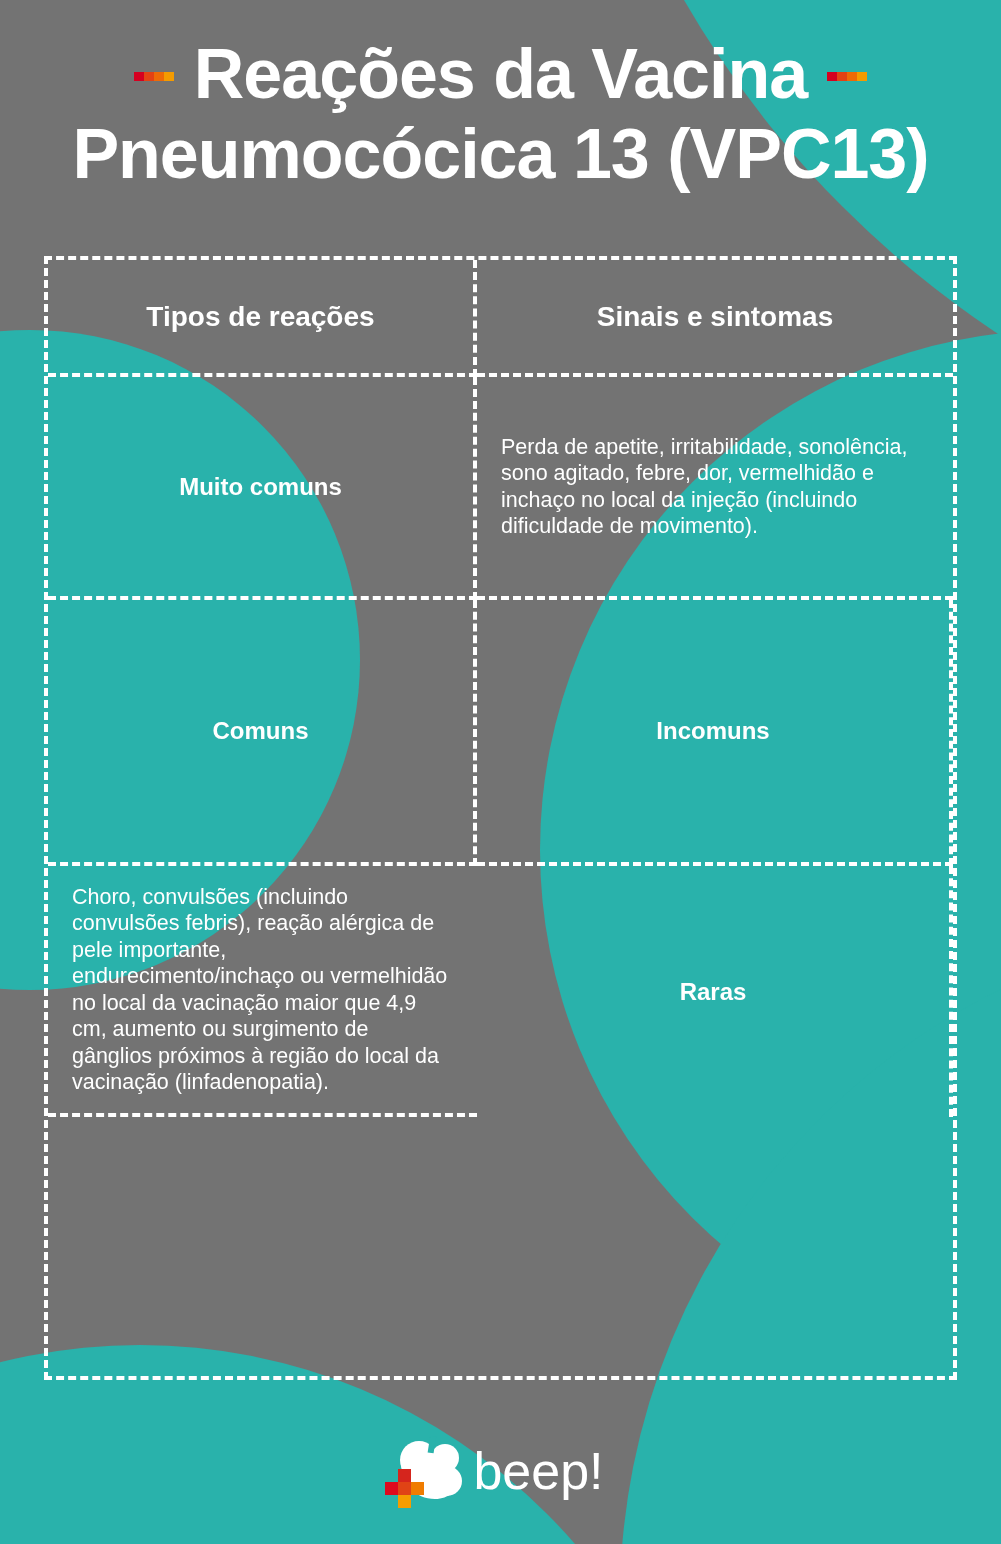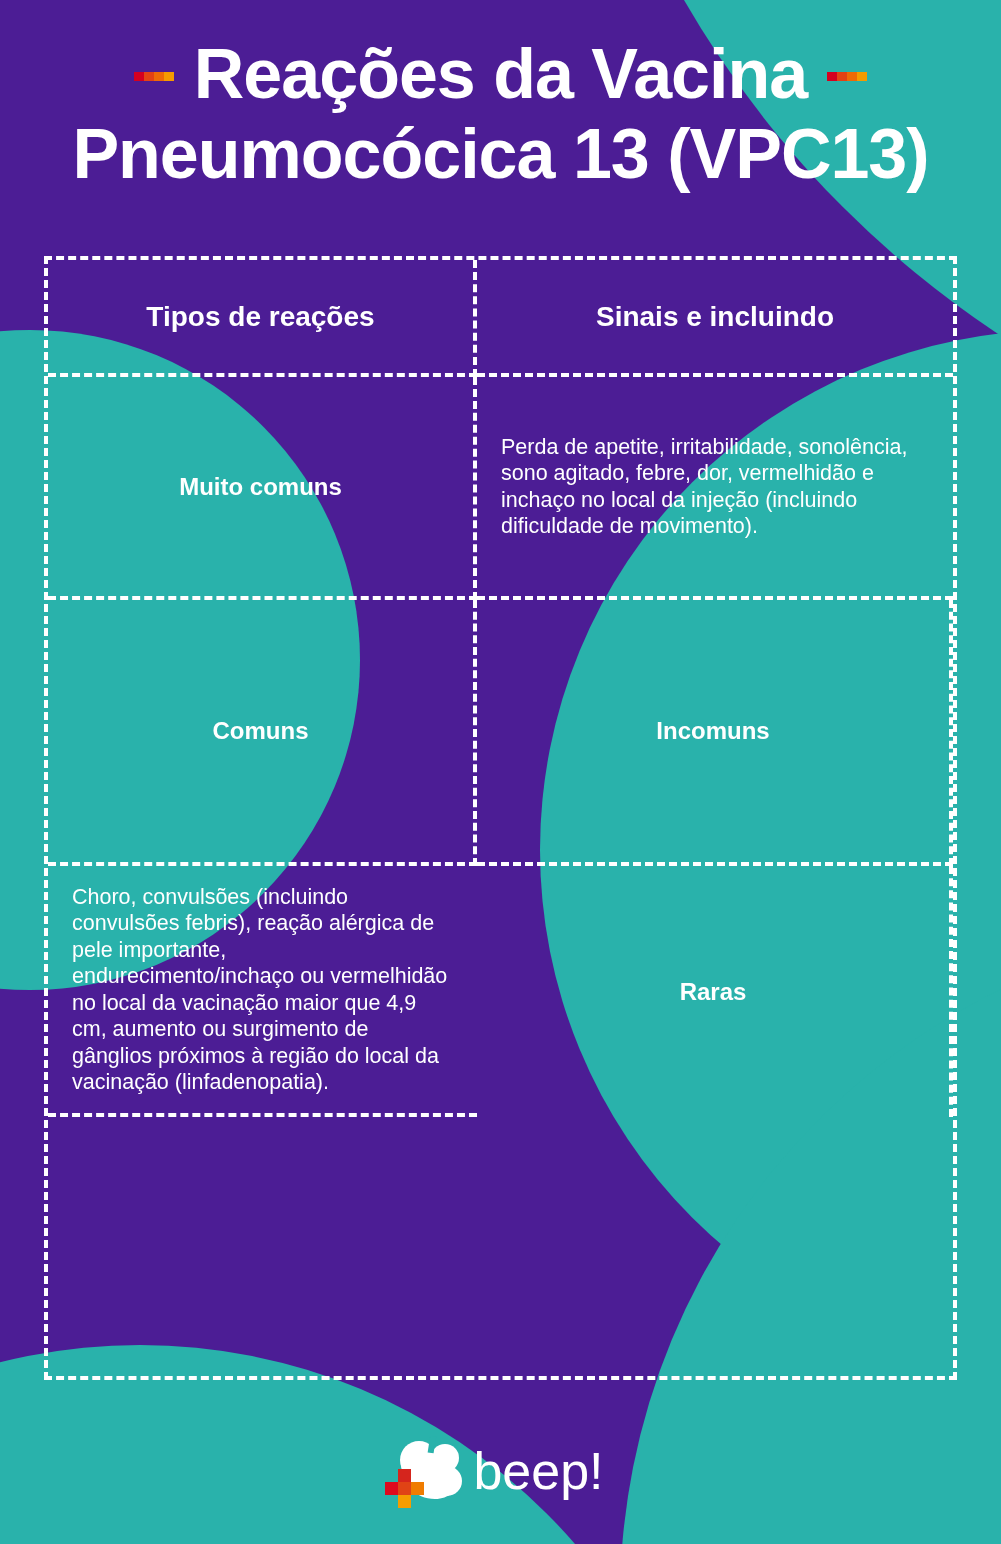--- a/index.html
+++ b/index.html
@@ -1,18 +1,18 @@
 <!DOCTYPE html>
 <html><head>
 <meta charset="utf-8">
 <style>
   html,body{margin:0;padding:0;background:#05aba3;}
   .page{
     position:relative;width:1001px;height:1544px;overflow:hidden;
-    background:#4c1d95;font-family:"Liberation Sans",sans-serif;
+    background:#737373;font-family:"Liberation Sans",sans-serif;
   }
   
   .bg-circle{position:absolute;border-radius:50%;background:#29b2ab;}
   .bgc1{left:550px;top:-1500px;width:2000px;height:2000px;}
   .bgc2{left:540px;top:330px;width:1040px;height:1040px;}
   .bgc3{left:620px;top:920px;width:1360px;height:1360px;}
   .bgc4{left:-300px;top:330px;width:660px;height:660px;}
   .bgc5{left:-435px;top:1345px;width:1150px;height:1150px;}
 
   
@@ -73,21 +73,21 @@
       <span class="grad-dash"></span>
       <h1>Reações da Vacina</h1>
       <span class="grad-dash"></span>
     </div>
     <h1>Pneumocócica 13 (VPC13)</h1>
   </header>
 
   <div class="rtable">
 
     <div class="cell hdr col-l row-b">Tipos de reações</div>
-    <div class="cell hdr row-b">Sinais e incluindo</div>
+    <div class="cell hdr row-b">Sinais e sintomas</div>
 
     <div class="cell type col-l row-b">Muito comuns</div>
     <div class="cell sym row-b">Perda de apetite, irritabilidade, sonolência, sono agitado, febre, dor, vermelhidão e inchaço no local da injeção (incluindo dificuldade de movimento).</div>
 
     <div class="cell type col-l row-b">Comuns</div>
 
     <div class="cell type col-l row-b">Incomuns</div>
     <div class="cell sym row-b">Choro, convulsões (incluindo convulsões febris), reação alérgica de pele importante, endurecimento/inchaço ou vermelhidão no local da vacinação maior que 4,9 cm, aumento ou surgimento de gânglios próximos à região do local da vacinação (linfadenopatia).</div>
 
     <div class="cell type col-l">Raras</div>

